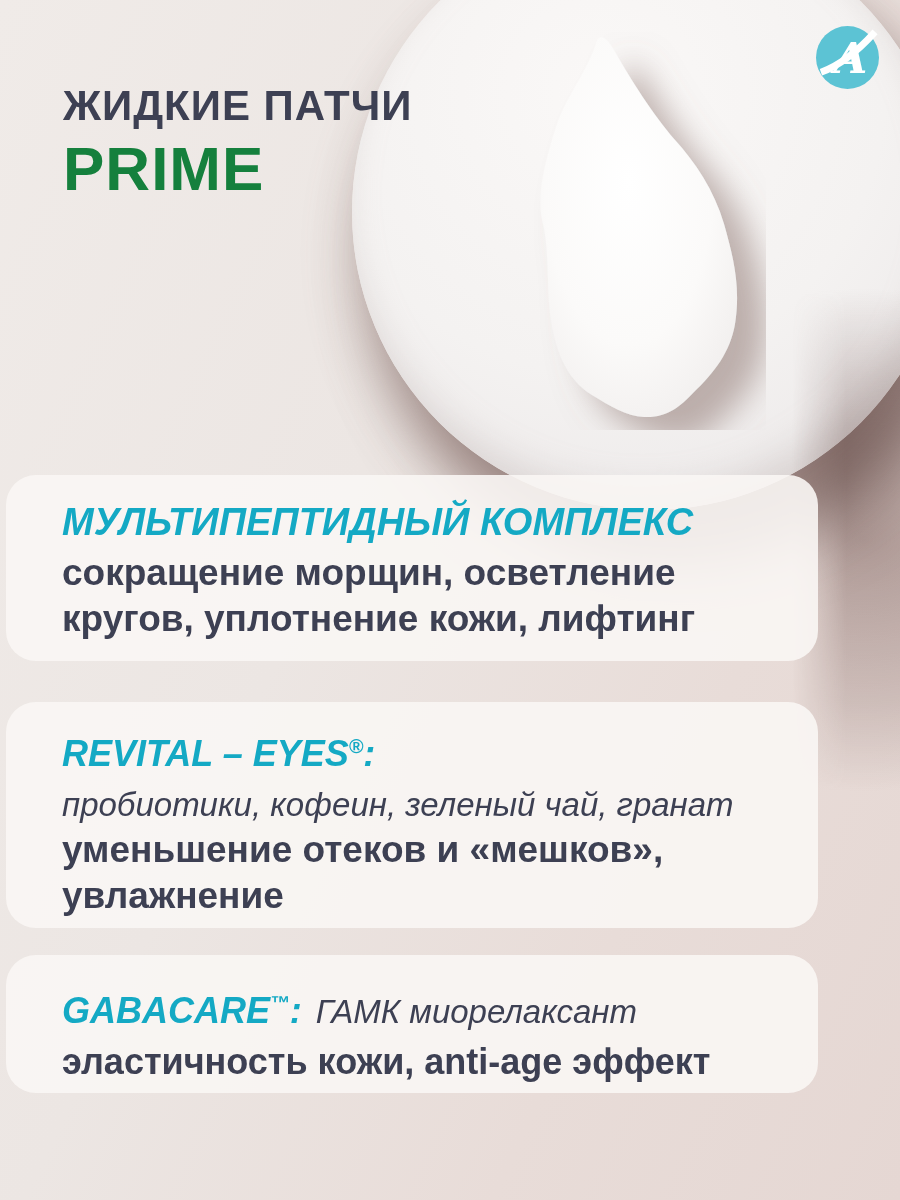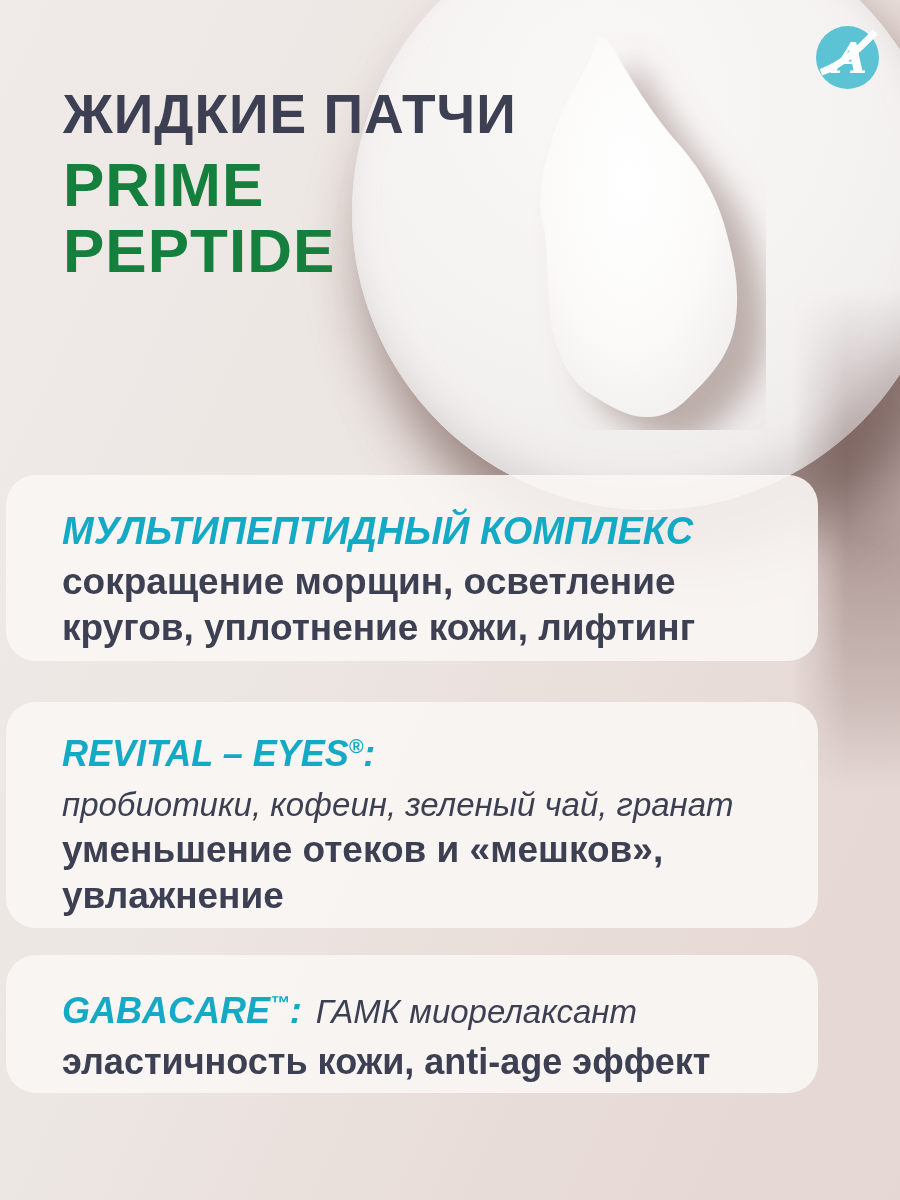--- a/index.html
+++ b/index.html
@@ -26,35 +26,35 @@
     box-shadow: 30px 52px 60px rgba(108,80,77,0.55), 0 40px 50px rgba(135,105,100,0.32),
                 inset -8px -18px 34px rgba(182,172,170,0.35);
   }
 
   .smear { position:absolute; left:534px; top:32px; width:232px; height:398px; }
 
   .logo { position:absolute; left:816px; top:26px; width:63px; height:63px; }
 
   .header { position:absolute; left:63px; top:82px; }
   .subtitle {
-    font-size:55px; font-weight:700; letter-spacing:1px;
+    font-size:42px; font-weight:700; letter-spacing:1px;
     color:#3d4053; margin-bottom:6px;
   }
   .title {
     font-size:62px; font-weight:800; letter-spacing:1px;
     line-height:66px; color:#15803d;
   }
 
   .card {
     position:absolute; left:6px; width:812px;
     background: rgba(250,246,244,0.9);
     border-radius:30px;
     padding-left:56px; padding-right:36px;
   }
-  .card-1 { top:475px; height:186px; padding-top:34px; }
+  .card-1 { top:475px; height:186px; padding-top:25px; }
   .card-2 { top:702px; height:226px; padding-top:23px; }
   .card-3 { top:955px; height:138px; padding-top:27px; }
 
   .h {
     font-style:italic; font-weight:700; color:#14a9c4;
     font-size:36px; line-height:42px;
   }
   .card-1 .h { font-size:38px; line-height:44px; margin-bottom:6px; }
   .h sup { font-size:0.55em; vertical-align:super; font-style:italic; }
 
@@ -112,21 +112,20 @@
       <circle cx="32" cy="32" r="32" fill="#5cc3d4"></circle>
       <path d="M5,47 C22,41 42,26 60,6" stroke="#ffffff" stroke-width="7" fill="none"></path>
       <text x="35" y="48" text-anchor="middle" font-family="DejaVu Serif, serif" font-style="italic" font-weight="bold" font-size="44" fill="#ffffff">A</text>
     </svg>
   </div>
 
   <header class="header">
     <div class="subtitle">ЖИДКИЕ ПАТЧИ</div>
     <div class="title">
       <span>PRIME</span><br>
-      <span>PEPTIDE</span>
     </div>
   </header>
 
   <section class="card card-1">
     <h2 class="h">МУЛЬТИПЕПТИДНЫЙ КОМПЛЕКС</h2>
     <p class="body">сокращение морщин, осветление кругов, уплотнение кожи, лифтинг</p>
   </section>
 
   <section class="card card-3">
     <h2 class="h"><span>GABACARE</span><sup>™</sup><span>:</span><span class="inline-note">ГАМК миорелаксант</span></h2>

